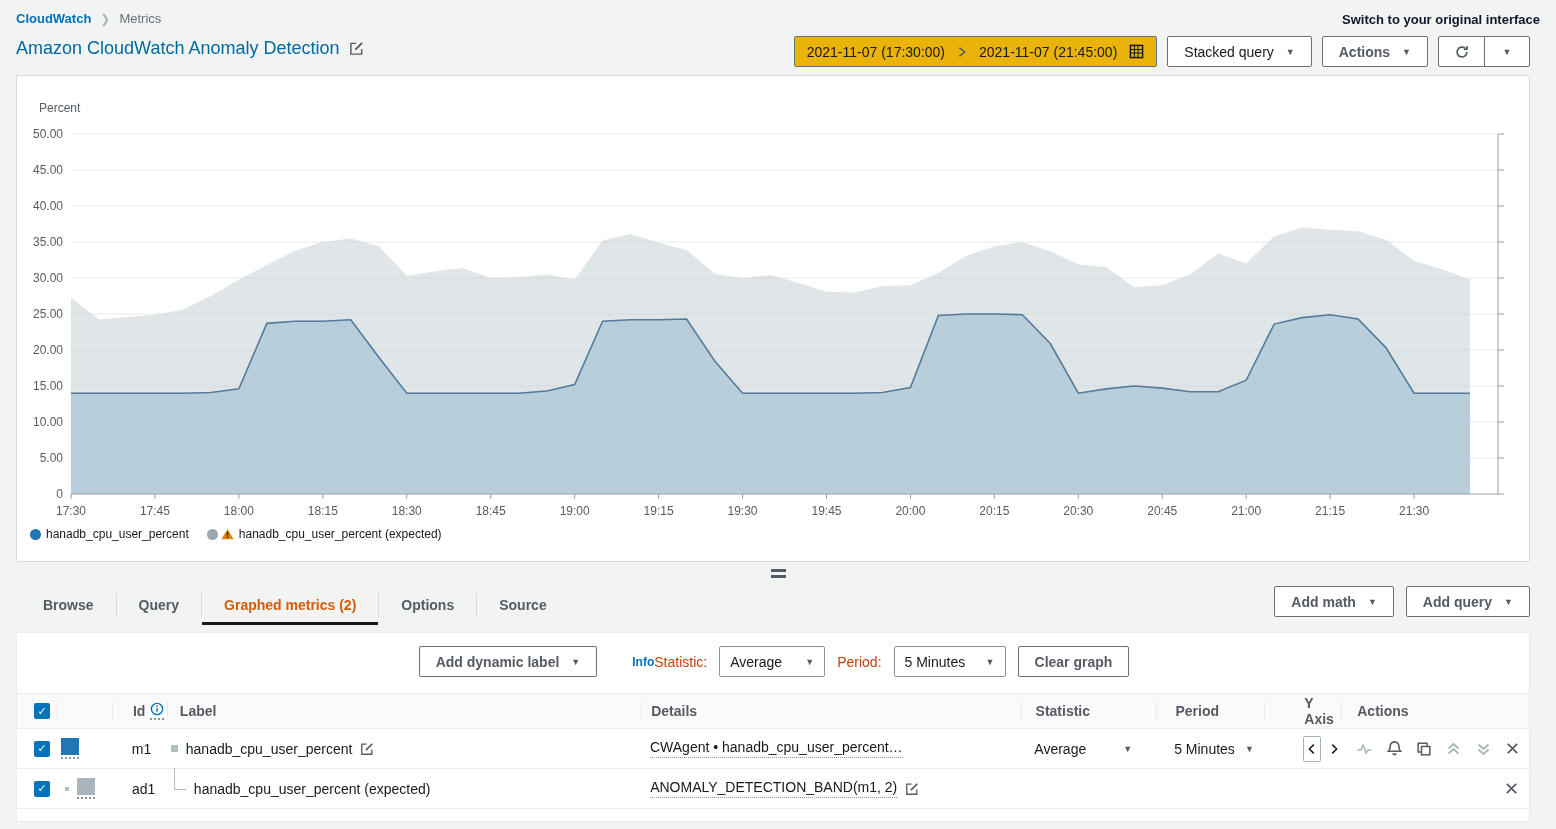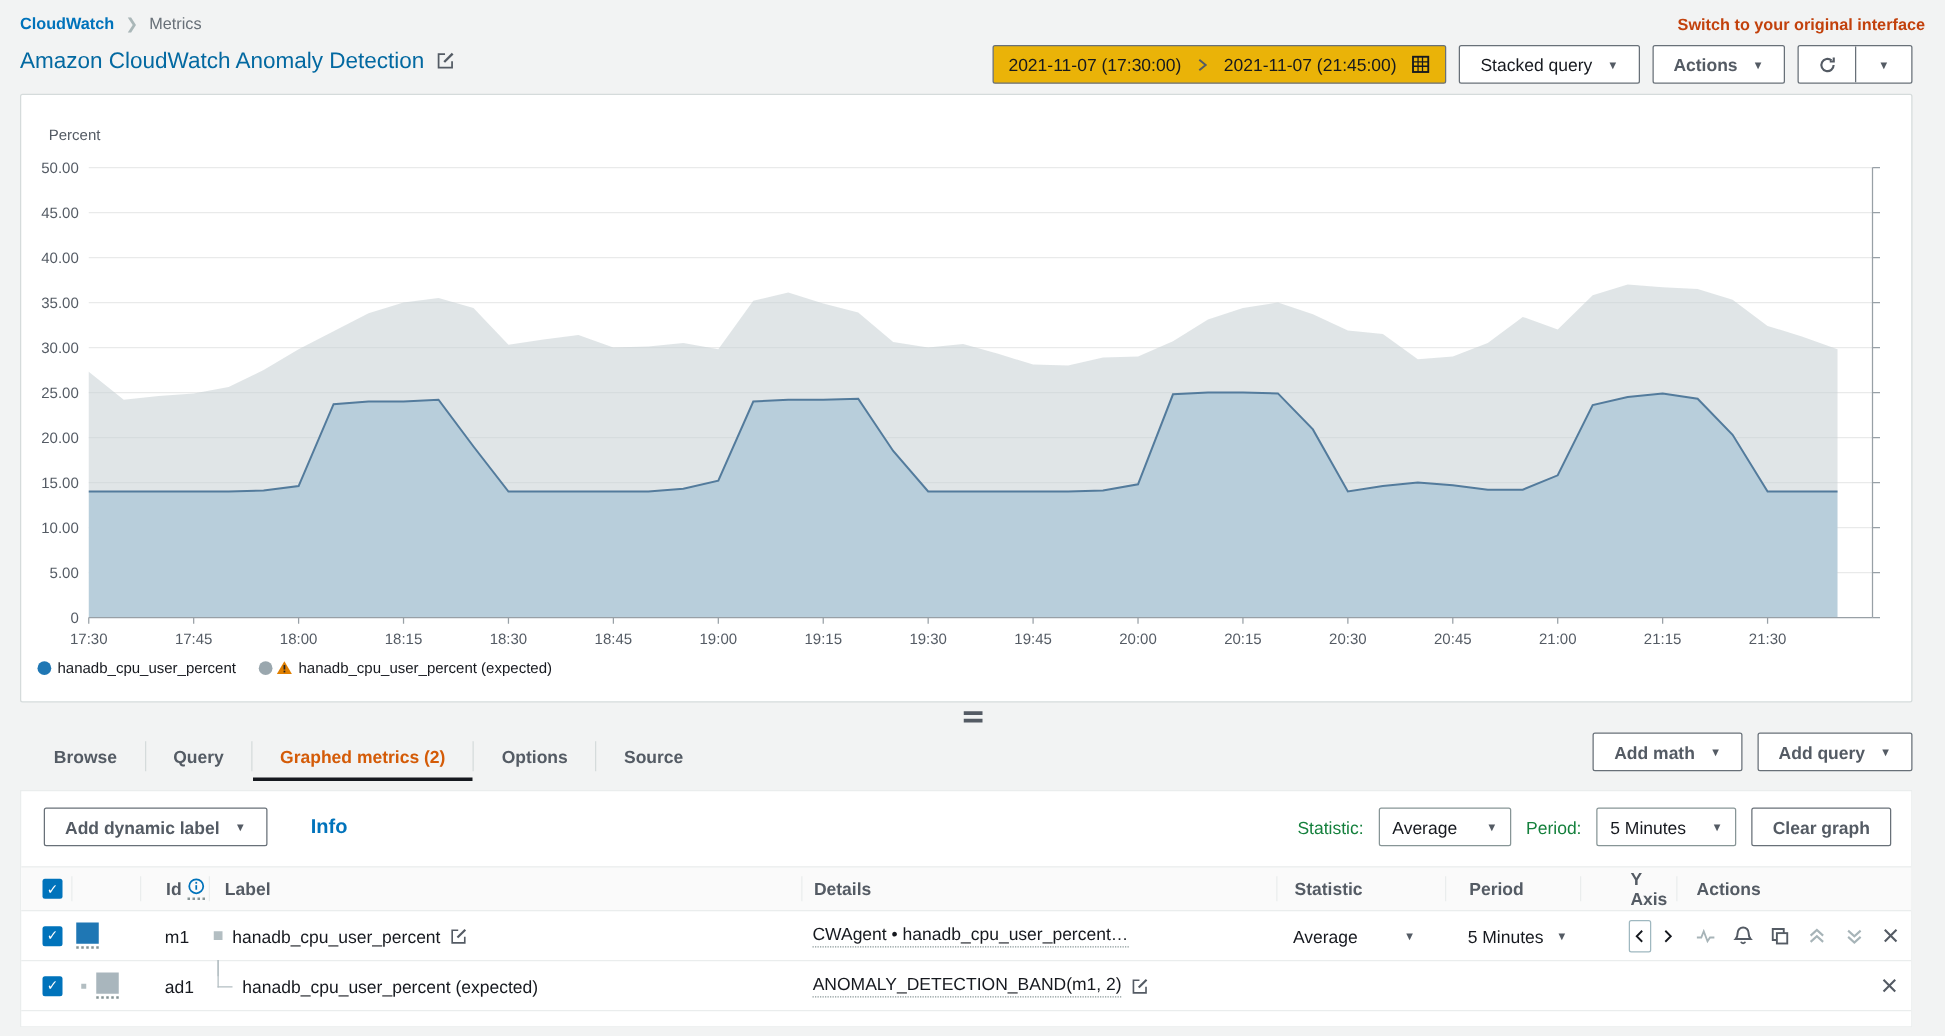--- a/index.html
+++ b/index.html
@@ -5,21 +5,21 @@
   * { box-sizing: border-box; margin: 0; padding: 0; }
   html,body { width:1556px; }
   body { font-family: "Liberation Sans", "DejaVu Sans", sans-serif; background:#f2f3f3; }
   .page { position:relative; width:1556px; height:829px; overflow:hidden; background:#f2f3f3; color:#16191f; }
 
   
   .breadcrumb { position:absolute; left:16px; top:11px; display:flex; align-items:center; gap:9px; font-size:13px; }
   .crumb-link { color:#0073bb; font-weight:700; cursor:pointer; }
   .crumb-sep { color:#aab7b8; font-size:12px; }
   .crumb-current { color:#687078; }
-  .switch-link { position:absolute; right:16px; top:12px; font-size:13px; font-weight:700; color:#c2410c; cursor:pointer; }
+  .switch-link { position:absolute; right:16px; top:12px; font-size:13px; font-weight:700; color:#0f172a; cursor:pointer; }
 
   .title-row { position:absolute; left:16px; top:38px; display:flex; align-items:center; gap:9px; }
   .page-title { font-size:18px; font-weight:500; color:#0369a1; }
   .icon { display:inline-flex; align-items:center; justify-content:center; color:#545b64; }
 
   .top-controls { position:absolute; top:36px; right:26px; display:flex; gap:10px; align-items:center; }
   .date-range { display:flex; align-items:center; gap:12px; height:31px; padding:0 12px; background:#eab308; border:1px solid #687078; border-radius:2px; font-size:14px; color:#16191f; cursor:pointer; }
   .btn { display:inline-flex; align-items:center; justify-content:center; gap:12px; height:31px; padding:0 16px; background:#fff; border:1px solid #687078; border-radius:2px; font-size:14px; color:#16191f; cursor:pointer; white-space:nowrap; }
   .btn.bold { font-weight:700; color:#545b64; }
   .caret { font-size:9px; color:#545b64; }
@@ -41,25 +41,25 @@
 
   
   .tabs-row { position:absolute; left:21px; top:585px; display:flex; align-items:center; height:40px; }
   .tab { display:flex; align-items:center; height:40px; padding:0 22px; font-size:14px; font-weight:700; color:#545b64; cursor:pointer; }
   .tab.active { color:#d45b07; box-shadow:inset 0 -3px 0 #16191f; }
   .tab-sep { width:1px; height:24px; background:#d5dbdb; }
   .tab-buttons { position:absolute; top:586px; right:26px; display:flex; gap:12px; }
 
   
   .panel-bottom { position:absolute; left:16px; top:632px; width:1514px; height:190px; background:#fff; border:1px solid #eaeded; }
-  .controls-row { display:flex; align-items:center; justify-content:space-between; padding:13px 16px 0 18px; }
+  .controls-row { display:flex; align-items:center; justify-content:center; padding:13px 16px 0 18px; }
   .controls-left { display:flex; align-items:center; gap:18px; }
-  .info-link { font-size:16px; font-weight:700; color:#0073bb; cursor:pointer;margin-left:17px; }
+  .info-link { font-size:12px; font-weight:700; color:#0073bb; cursor:pointer;margin-left:17px; }
   .controls-right { display:flex; align-items:center; gap:12px; }
-  .ctl-label { font-size:14px; color:#15803d; }
+  .ctl-label { font-size:14px; color:#c2410c; }
   .select { display:flex; align-items:center; justify-content:space-between; height:31px; background:#fff; border:1px solid #879596; border-radius:2px; padding:0 10px; font-size:14px; color:#16191f; cursor:pointer; }
   .select.w-stat { width:106px; }
   .select.w-period { width:112px; }
 
   
   .mtable { margin-top:16px; font-size:14px; }
   .mrow { display:flex; align-items:center; }
   .mhead { height:36px; background:#fafafa; border-top:1px solid #eaeded; border-bottom:1px solid #eaeded; font-weight:700; color:#545b64; }
   .mhead > div + div { border-left:1px solid #eaeded; }
   .mhead > div { height:20px; display:flex; align-items:center; }

